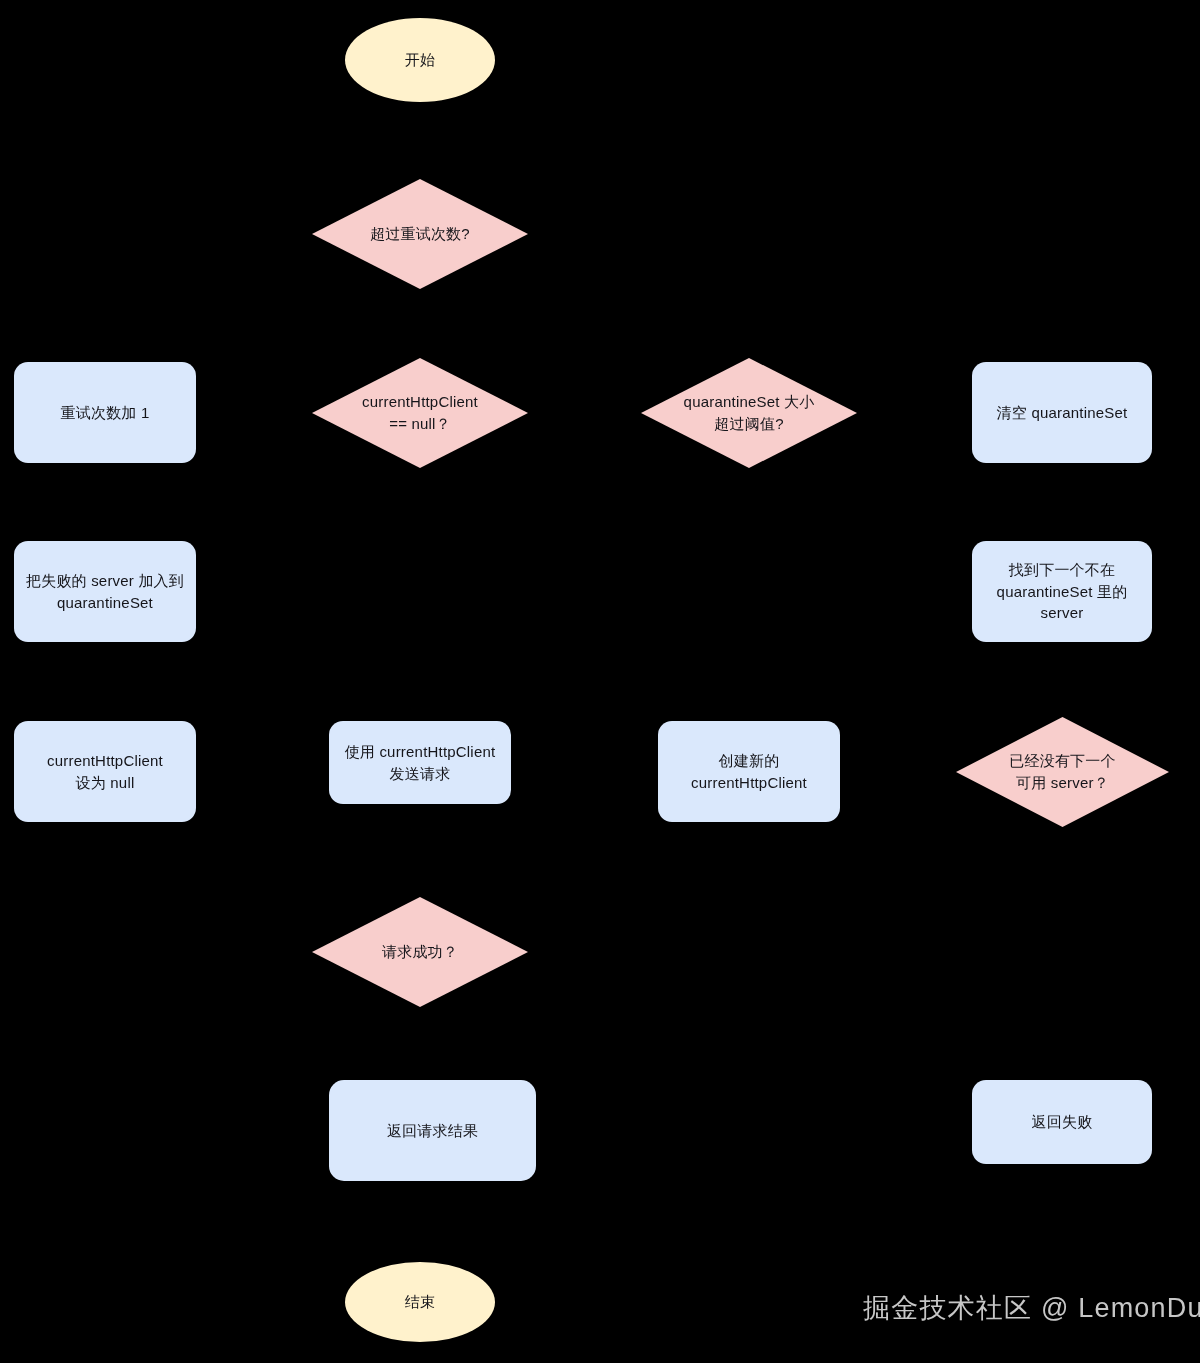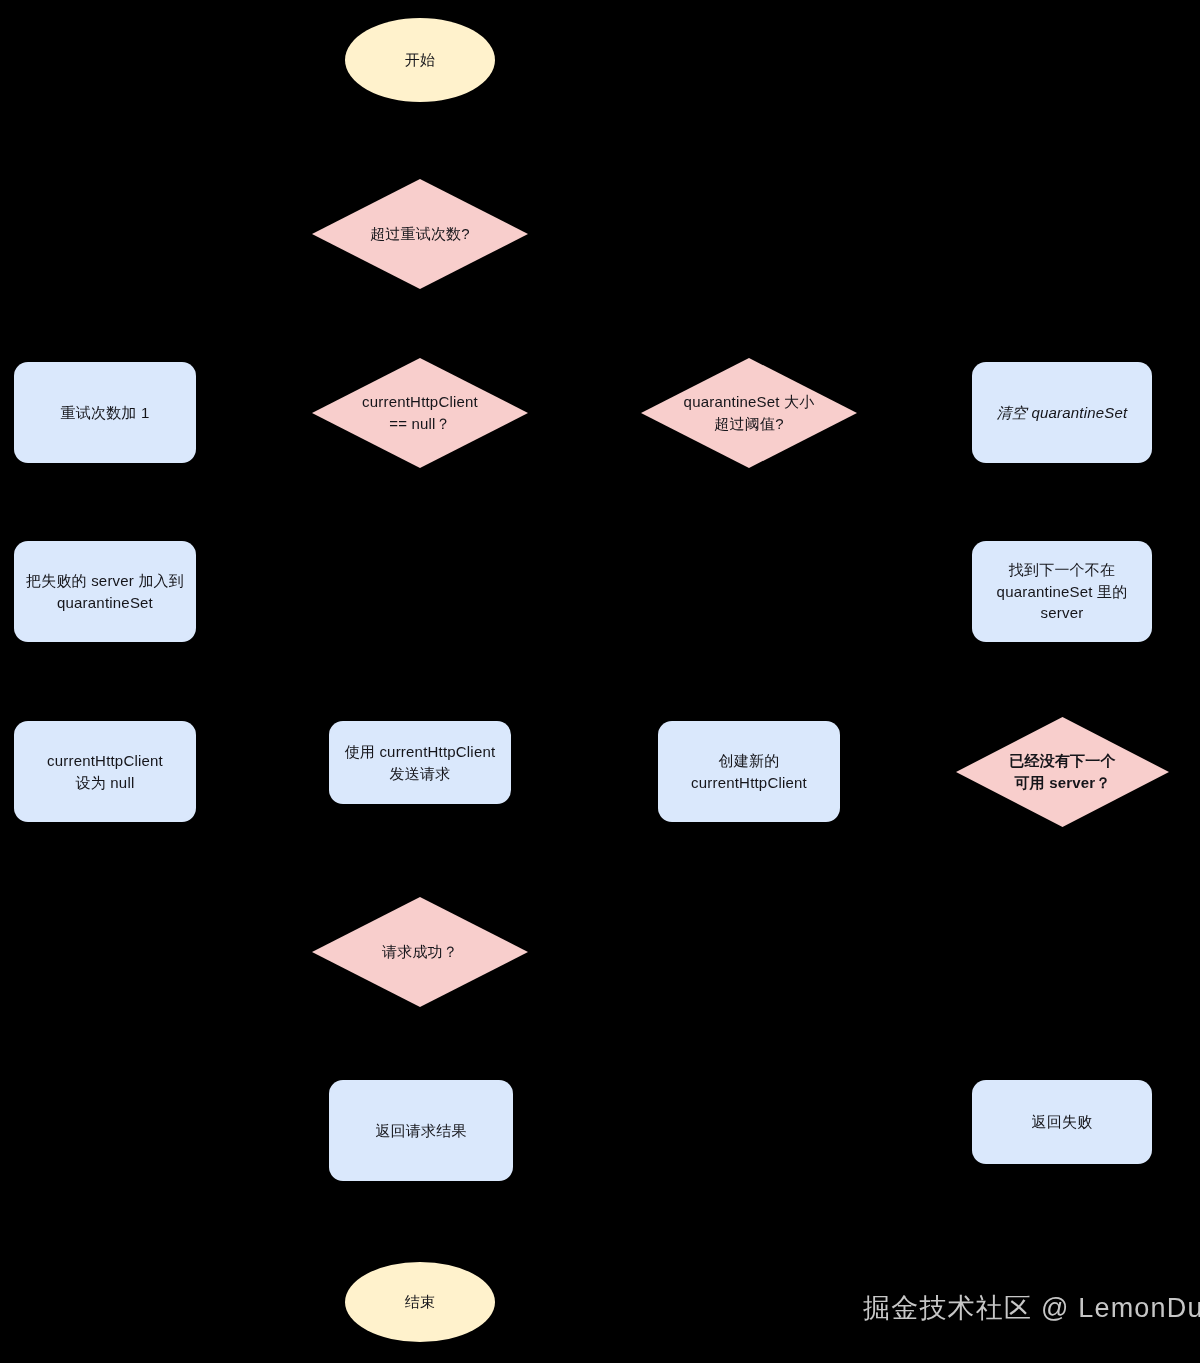--- a/index.html
+++ b/index.html
@@ -76,32 +76,32 @@
 <body>
 
 <div id="canvas" style="background: rgb(0, 0, 0);">
     <div class="node decision" style="left: 312px; top: 179px; width: 216px; height: 110px;"><div class="diamond-shape" style="background: rgb(248, 206, 204);"></div><span class="node-label" style="color: rgb(21, 21, 26);">超过重试次数?</span></div>
     <div class="node terminator" style="left: 345px; top: 18px; width: 150px; height: 84px; background: rgb(255, 242, 204);"><span class="node-label" style="color: rgb(21, 21, 26);">开始</span></div>
     <div class="node process" style="left: 14px; top: 362px; width: 182px; height: 101px; background: rgb(218, 232, 252);"><span class="node-label" style="color: rgb(21, 21, 26);">重试次数加 1</span></div>
     <div class="node decision" style="left: 312px; top: 358px; width: 216px; height: 110px;"><div class="diamond-shape" style="background: rgb(248, 206, 204);"></div><span class="node-label" style="color: rgb(21, 21, 26);">currentHttpClient
 == null？</span></div>
     <div class="node decision" style="left: 641px; top: 358px; width: 216px; height: 110px;"><div class="diamond-shape" style="background: rgb(248, 206, 204);"></div><span class="node-label" style="color: rgb(21, 21, 26);">quarantineSet 大小
 超过阈值?</span></div>
-    <div class="node process" style="left: 972px; top: 362px; width: 180px; height: 101px; background: rgb(218, 232, 252);"><span class="node-label" style="color: rgb(21, 21, 26); font-style: italic;">清空 quarantineSet</span></div>
+    <div class="node process" style="left: 972px; top: 362px; width: 180px; height: 101px; background: rgb(218, 232, 252);"><span class="node-label" style="color: rgb(21, 21, 26);">清空 quarantineSet</span></div>
     <div class="node process" style="left: 972px; top: 541px; width: 180px; height: 101px; background: rgb(218, 232, 252);"><span class="node-label" style="color: rgb(21, 21, 26);">找到下一个不在
 quarantineSet 里的
 server</span></div>
     <div class="node process" style="left: 14px; top: 541px; width: 182px; height: 101px; background: rgb(218, 232, 252);"><span class="node-label" style="color: rgb(21, 21, 26);">把失败的 server 加入到
 quarantineSet</span></div>
     <div class="node process" style="left: 14px; top: 721px; width: 182px; height: 101px; background: rgb(218, 232, 252);"><span class="node-label" style="color: rgb(21, 21, 26);">currentHttpClient
 设为 null</span></div>
     <div class="node process" style="left: 329px; top: 721px; width: 182px; height: 83px; background: rgb(218, 232, 252);"><span class="node-label" style="color: rgb(21, 21, 26);">使用 currentHttpClient
 发送请求</span></div>
     <div class="node process" style="left: 658px; top: 721px; width: 182px; height: 101px; background: rgb(218, 232, 252);"><span class="node-label" style="color: rgb(21, 21, 26);">创建新的
 currentHttpClient</span></div>
-    <div class="node decision" style="left: 956px; top: 717px; width: 213px; height: 110px; font-weight: bold;"><div class="diamond-shape" style="background: rgb(248, 206, 204);"></div><span class="node-label" style="color: rgb(21, 21, 26);">已经没有下一个
+    <div class="node decision" style="left: 956px; top: 717px; width: 213px; height: 110px;"><div class="diamond-shape" style="background: rgb(248, 206, 204);"></div><span class="node-label" style="color: rgb(21, 21, 26);">已经没有下一个
 可用 server？</span></div>
     <div class="node decision" style="left: 312px; top: 897px; width: 216px; height: 110px;"><div class="diamond-shape" style="background: rgb(248, 206, 204);"></div><span class="node-label" style="color: rgb(21, 21, 26);">请求成功？</span></div>
-    <div class="node process" style="left: 329px; top: 1080px; width: 184px; height: 101px; background: rgb(218, 232, 252);"><span class="node-label" style="color: rgb(21, 21, 26);">返回请求结果</span></div>
+    <div class="node process" style="left: 329px; top: 1080px; width: 207px; height: 101px; background: rgb(218, 232, 252); border-radius: 15px;"><span class="node-label" style="color: rgb(21, 21, 26);">返回请求结果</span></div>
     <div class="node process" style="left: 972px; top: 1080px; width: 180px; height: 84px; background: rgb(218, 232, 252);"><span class="node-label" style="color: rgb(21, 21, 26);">返回失败</span></div>
     <div class="node terminator" style="left: 345px; top: 1262px; width: 150px; height: 80px; background: rgb(255, 242, 204);"><span class="node-label" style="color: rgb(21, 21, 26);">结束</span></div>
     <div class="watermark" style="left: 863px; top: 1290px; color: rgb(216, 216, 216);">掘金技术社区 @ LemonDu</div>
   </div>
 
 </body></html>

